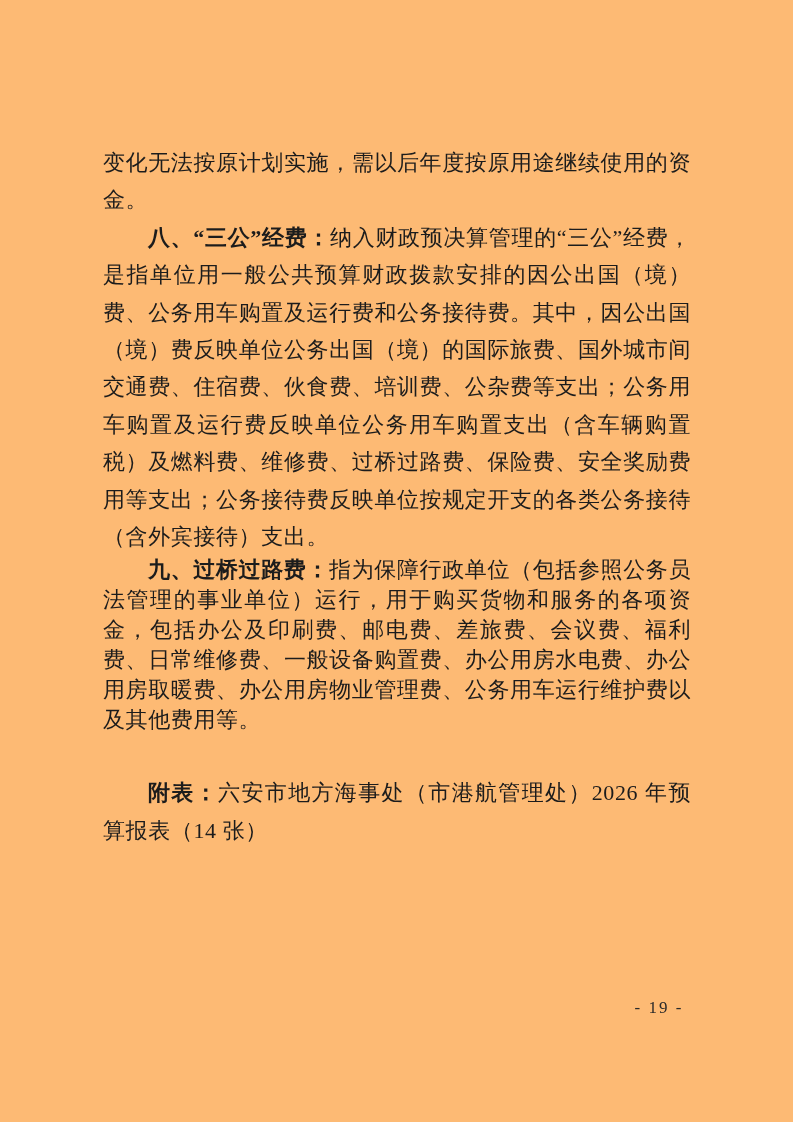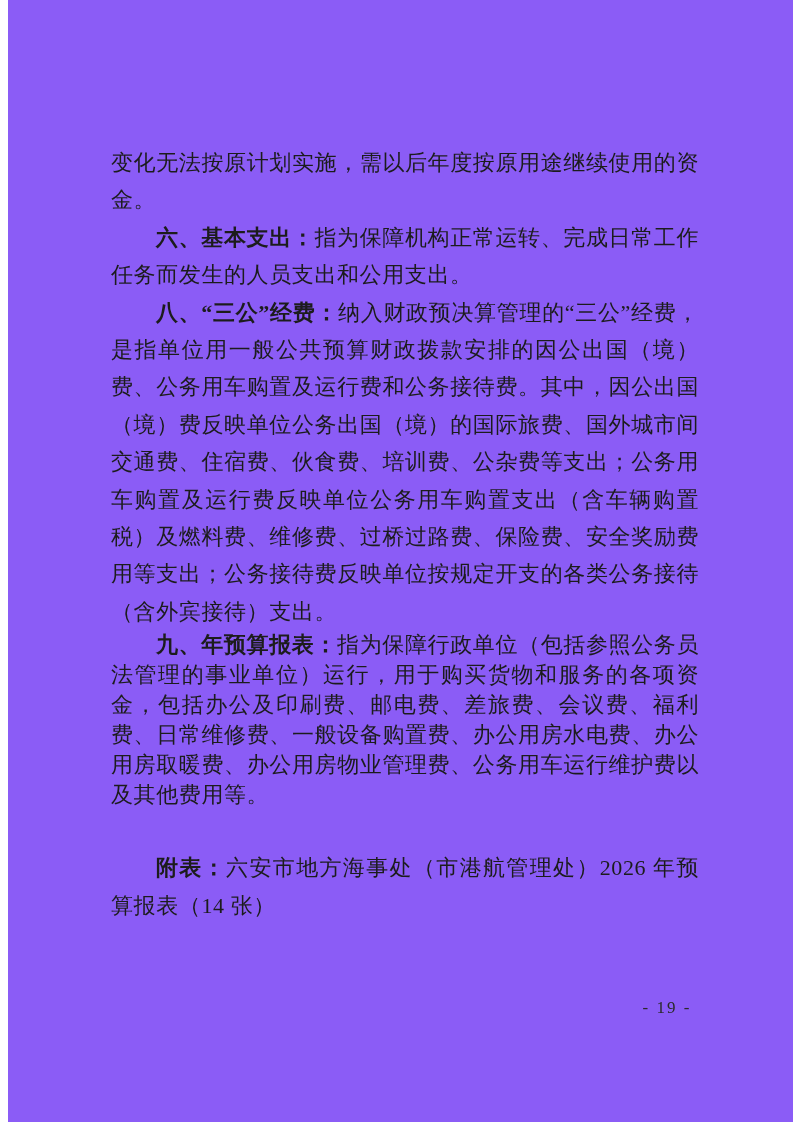--- a/index.html
+++ b/index.html
@@ -8,22 +8,21 @@
     width: 793px;
     height: 1122px;
     background: #ffffff;
     position: relative;
     overflow: hidden;
     font-family: "Liberation Serif", serif;
   }
   .page {
     position: absolute;
     inset: 0;
-    background: #8b5cf6;
-    margin-left: 8px;
+    background: #fdba74;
   }
   .content {
     position: absolute;
     left: 103px;
     top: 144px;
     width: 588px;
     color: #1c1c1c;
   }
   .para {
     margin: 0;
@@ -48,19 +47,18 @@
     letter-spacing: 2px;
     color: #2a2a2a;
   }
 </style>
 </head>
 <body>
 
 <div class="page">
   <div class="content">
       <p class="para"><span>变化无法按原计划实施，需以后年度按原用途继续使用的资金。</span></p>
-      <p class="para indent"><span class="lead">六、基本支出：</span><span>指为保障机构正常运转、完成日常工作任务而发生的人员支出和公用支出。</span></p>
       <p class="para indent"><span class="lead">八、“三公”经费：</span><span>纳入财政预决算管理的“三公”经费，是指单位用一般公共预算财政拨款安排的因公出国（境）费、公务用车购置及运行费和公务接待费。其中，因公出国（境）费反映单位公务出国（境）的国际旅费、国外城市间交通费、住宿费、伙食费、培训费、公杂费等支出；公务用车购置及运行费反映单位公务用车购置支出（含车辆购置税）及燃料费、维修费、过桥过路费、保险费、安全奖励费用等支出；公务接待费反映单位按规定开支的各类公务接待（含外宾接待）支出。</span></p>
-      <p class="para indent tight"><span class="lead">九、年预算报表：</span><span>指为保障行政单位（包括参照公务员法管理的事业单位）运行，用于购买货物和服务的各项资金，包括办公及印刷费、邮电费、差旅费、会议费、福利费、日常维修费、一般设备购置费、办公用房水电费、办公用房取暖费、办公用房物业管理费、公务用车运行维护费以及其他费用等。</span></p>
+      <p class="para indent tight"><span class="lead">九、过桥过路费：</span><span>指为保障行政单位（包括参照公务员法管理的事业单位）运行，用于购买货物和服务的各项资金，包括办公及印刷费、邮电费、差旅费、会议费、福利费、日常维修费、一般设备购置费、办公用房水电费、办公用房取暖费、办公用房物业管理费、公务用车运行维护费以及其他费用等。</span></p>
       <p class="para indent gap-before"><span class="lead">附表：</span><span>六安市地方海事处（市港航管理处）2026 年预算报表（14 张）</span></p>
     </div>
   <div class="footer">- 19 -</div>
 </div>
 
 </body></html>

